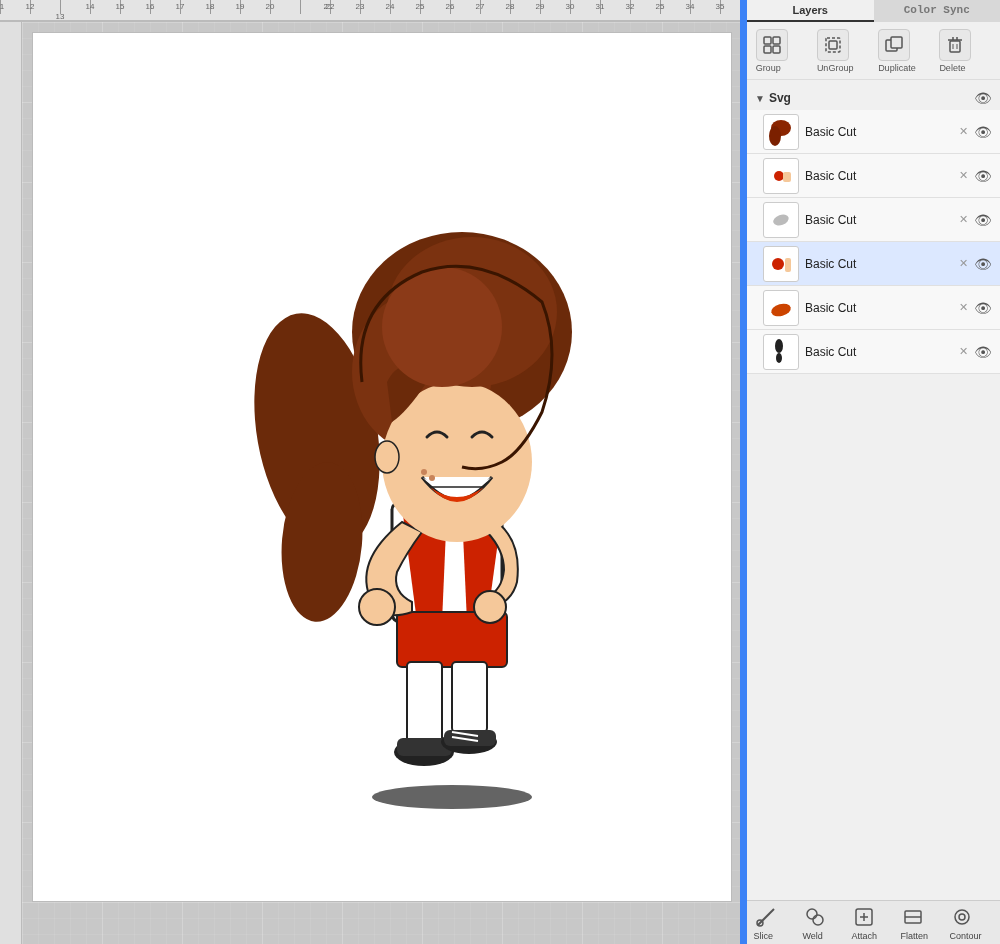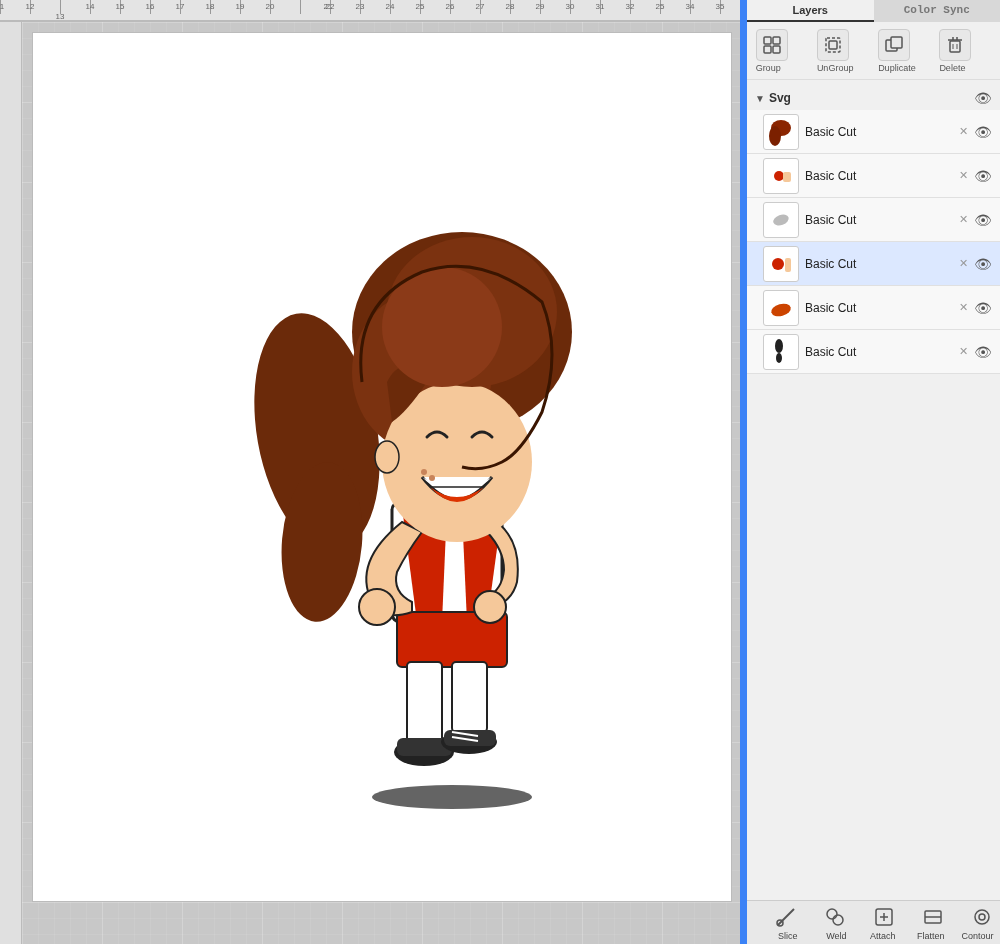--- a/index.html
+++ b/index.html
@@ -212,21 +212,21 @@
       background: #e8e8e8;
       border-top: 1px solid #ccc;
       display: flex;
       align-items: center;
       justify-content: space-around;
       padding: 0 4px;
     }
     .bottom-tool-btn {
       display: flex;
       flex-direction: column;
-      align-items: flex-end;
+      align-items: flex-start;
       gap: 2px;
       cursor: pointer;
       font-size: 9px;
       color: #444;
       width: 44px;
     }
     .bottom-tool-btn .icon-box {
       width: 24px;
       height: 24px;
       display: flex;

